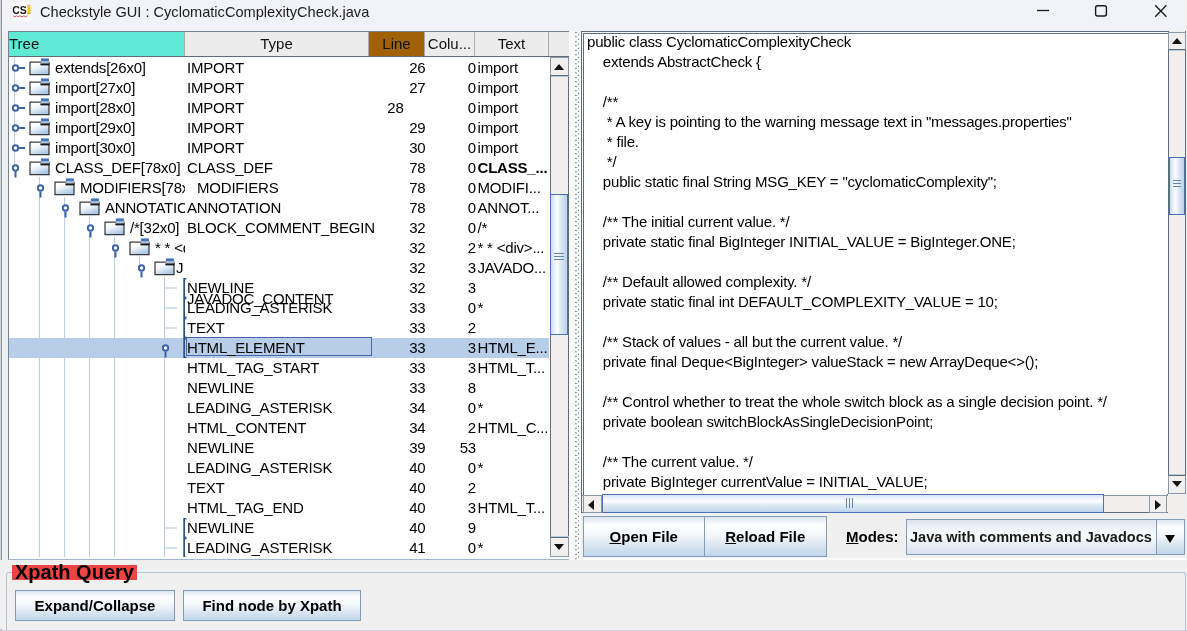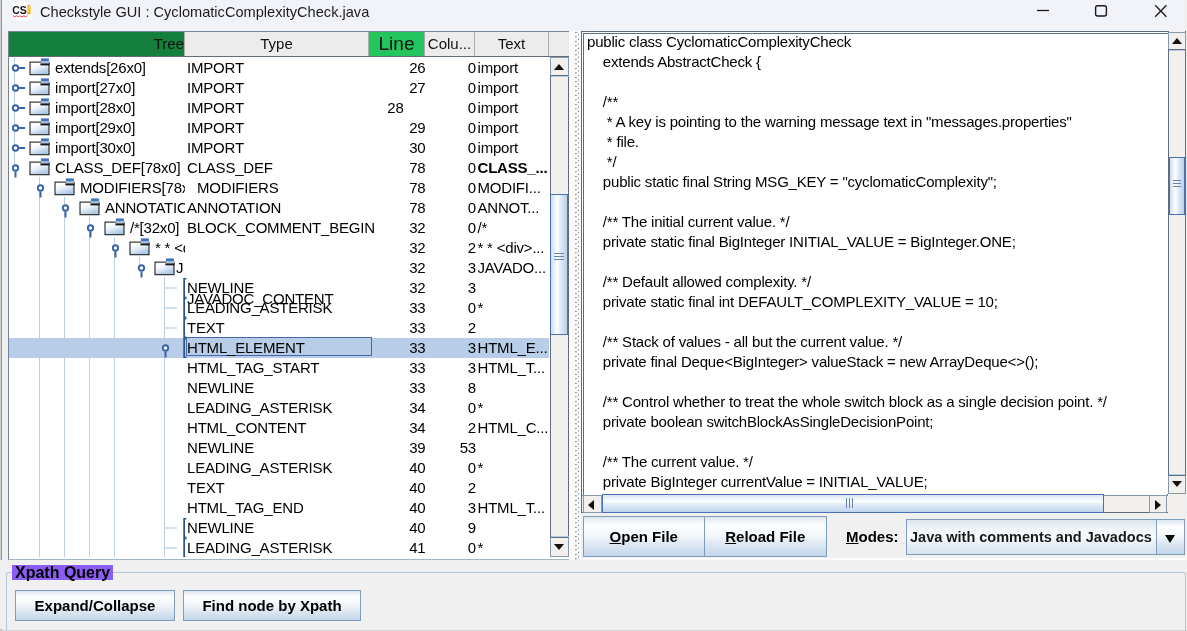--- a/index.html
+++ b/index.html
@@ -33,23 +33,23 @@
 <svg class="abs" style="left:1030px;top:0" width="150" height="24" viewBox="0 0 150 24">
   <line x1="7" y1="10.5" x2="19" y2="10.5" stroke="#1b1b1b" stroke-width="1.3"></line>
   <rect x="65.6" y="5.7" width="10.8" height="10.3" rx="2" fill="none" stroke="#1b1b1b" stroke-width="1.4"></rect>
   <line x1="125.2" y1="5.2" x2="136.4" y2="16.8" stroke="#1b1b1b" stroke-width="1.3"></line>
   <line x1="125.2" y1="16.8" x2="136.4" y2="5.2" stroke="#1b1b1b" stroke-width="1.3"></line>
 </svg>
 
 <div class="abs" style="left:8px;top:31px;width:564px;height:529px;border:1px solid #728495;border-bottom-color:#9fb6cc;background:#fff"></div>
 
 <div class="abs" style="left:9px;top:32px;width:562px;height:25px;background:#ececec;border-bottom:1px solid #616c76"></div>
-<div class="abs" style="left:9px;top:32px;width:176px;height:24px;line-height:24px;text-align:right;font-size:15px;color:#111;border-right:1px solid #ababab;background:#15803d">Tree</div>
+<div class="abs" style="left:9px;top:32px;width:176px;height:24px;line-height:24px;text-align:left;font-size:15px;color:#111;border-right:1px solid #ababab;background:#5eead4">Tree</div>
 <div class="abs" style="left:185px;top:32px;width:184px;height:24px;line-height:24px;text-align:center;font-size:15px;color:#111;border-right:1px solid #ababab;background:#ececec">Type</div>
-<div class="abs" style="left:369px;top:32px;width:56px;height:24px;line-height:24px;text-align:center;font-size:19px;color:#111;border-right:1px solid #ababab;background:#22c55e">Line</div>
+<div class="abs" style="left:369px;top:32px;width:56px;height:24px;line-height:24px;text-align:center;font-size:15px;color:#111;border-right:1px solid #ababab;background:#a16207">Line</div>
 <div class="abs" style="left:425px;top:32px;width:50px;height:24px;line-height:24px;text-align:center;font-size:15px;color:#111;border-right:1px solid #ababab;background:#ececec">Colu...</div>
 <div class="abs" style="left:475px;top:32px;width:74px;height:24px;line-height:24px;text-align:center;font-size:15px;color:#111;border-right:1px solid #ababab;background:#ececec">Text</div>
 <div class="abs" style="left:549px;top:32px;width:22px;height:24px;background:#ececec"></div>
 
 <div class="abs" style="left:9px;top:57px;width:540px;height:500px;background:#fff;overflow:hidden;font-size:15px;letter-spacing:-0.2px;color:#000">
 <div style="position:absolute;left:46px;top:1px;height:20px;line-height:20px;width:130px;overflow:hidden;white-space:nowrap;">extends[26x0]</div>
     <div style="position:absolute;left:178px;top:1px;height:20px;line-height:20px;white-space:nowrap;">IMPORT</div>
     <div style="position:absolute;left:356.5px;top:1px;width:60px;height:20px;line-height:20px;text-align:right">26</div>
     <div style="position:absolute;left:415px;top:1px;width:52px;height:20px;line-height:20px;text-align:right">0</div>
     <div style="position:absolute;left:468.5px;top:1px;height:20px;line-height:20px;white-space:nowrap;">import</div>
@@ -370,15 +370,15 @@
 <div class="abs" style="left:846px;top:517px;height:39px;line-height:39px;font-size:15px;font-weight:bold"><u>M</u>odes:</div>
 <div class="abs" style="left:906px;top:519px;width:278.5px;height:36px;border:1px solid #7f9db9;background:linear-gradient(180deg,#dce4ed 0%,#f2f6fa 30%,#f7fafc 50%,#e2eaf2 80%,#d8e2ee 100%)"></div>
 <div class="abs" style="left:910px;top:519px;height:36px;line-height:36px;font-size:14.5px;font-weight:bold;color:#1a1a1a">Java with comments and Javadocs</div>
 <div class="abs" style="left:1156px;top:519px;width:28.5px;height:36px;background:linear-gradient(180deg,#dce5ee 0%,#fdfeff 20%,#f4f8fb 45%,#dde7f2 70%,#cddded 88%,#c3d6ea 100%);border:1px solid #7f9db9;">
   <div style="width:0;height:0;border-left:5.5px solid transparent;border-right:5.5px solid transparent;border-top:8.5px solid #0a0a0a;margin:15px auto 0"></div>
 </div>
 
 <div class="abs" style="left:0px;top:560px;width:1187px;height:69px;background:#f0f0f0"></div>
 <div class="abs" style="left:6px;top:572px;width:1179.5px;height:62px;border:1px solid #b0c6dc;border-radius:3px 3px 0 0;border-bottom:none"></div>
 <div class="abs" style="left:582px;top:558.4px;width:605px;height:2px;background:#fdfdfd"></div>
-<div class="abs" style="left:12px;top:565px;height:15px;line-height:15px;background:#8b5cf6;padding:0 3px;font-size:16px;font-weight:bold;color:#000">Xpath Query</div>
+<div class="abs" style="left:12px;top:565px;height:15px;line-height:15px;background:#ef4444;padding:0 3px;font-size:20px;font-weight:bold;color:#000">Xpath Query</div>
 <div class="abs btn" style="left:15px;top:590px;width:160px;height:31px;line-height:29px">Expand/Collapse</div>
 <div class="abs btn" style="left:183px;top:590px;width:178px;height:31px;line-height:29px">Find node by Xpath</div>
 
 </body></html>

